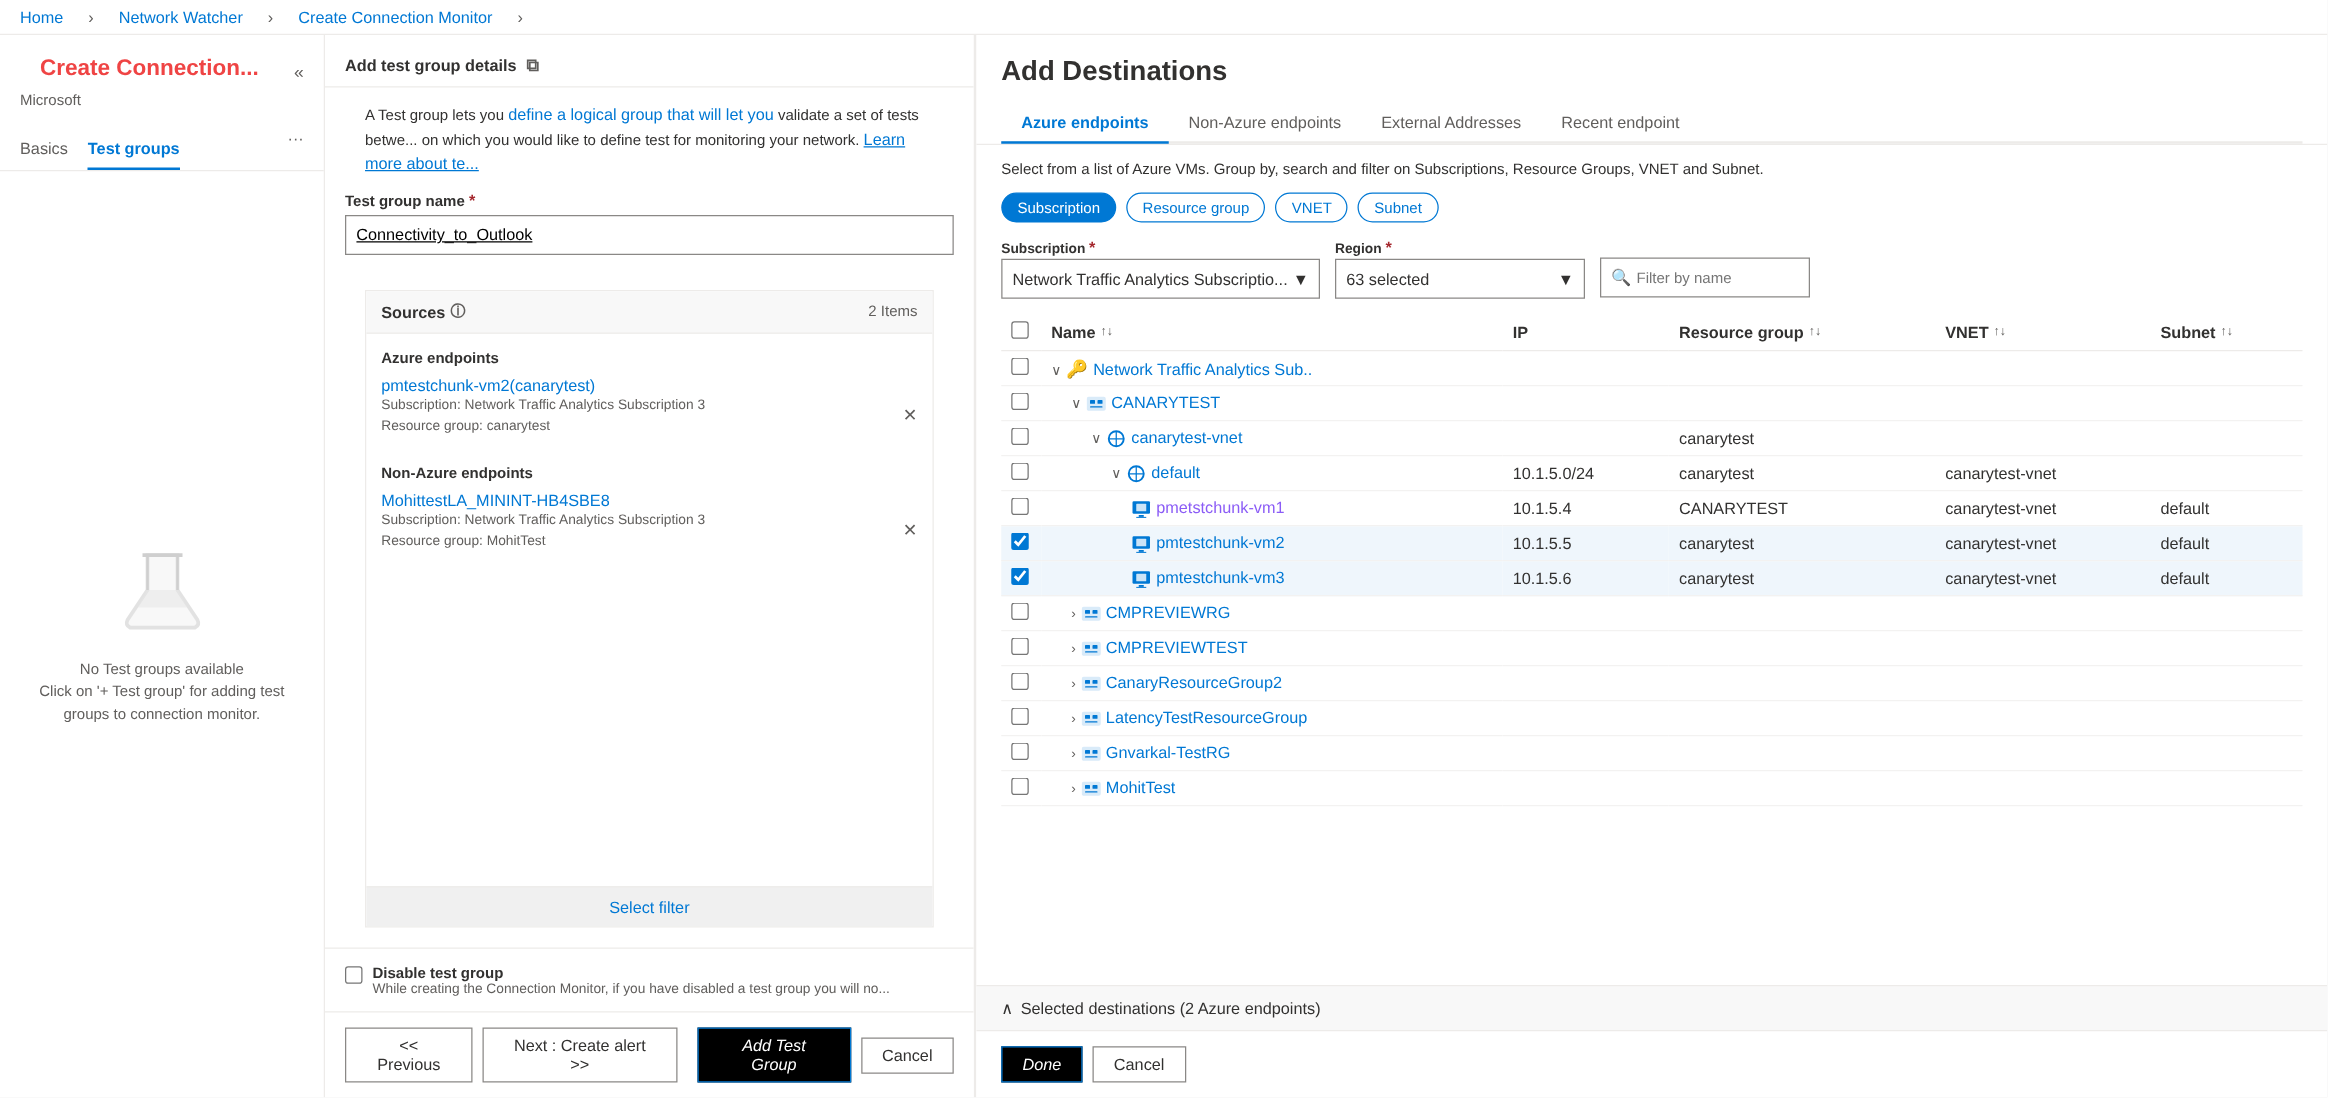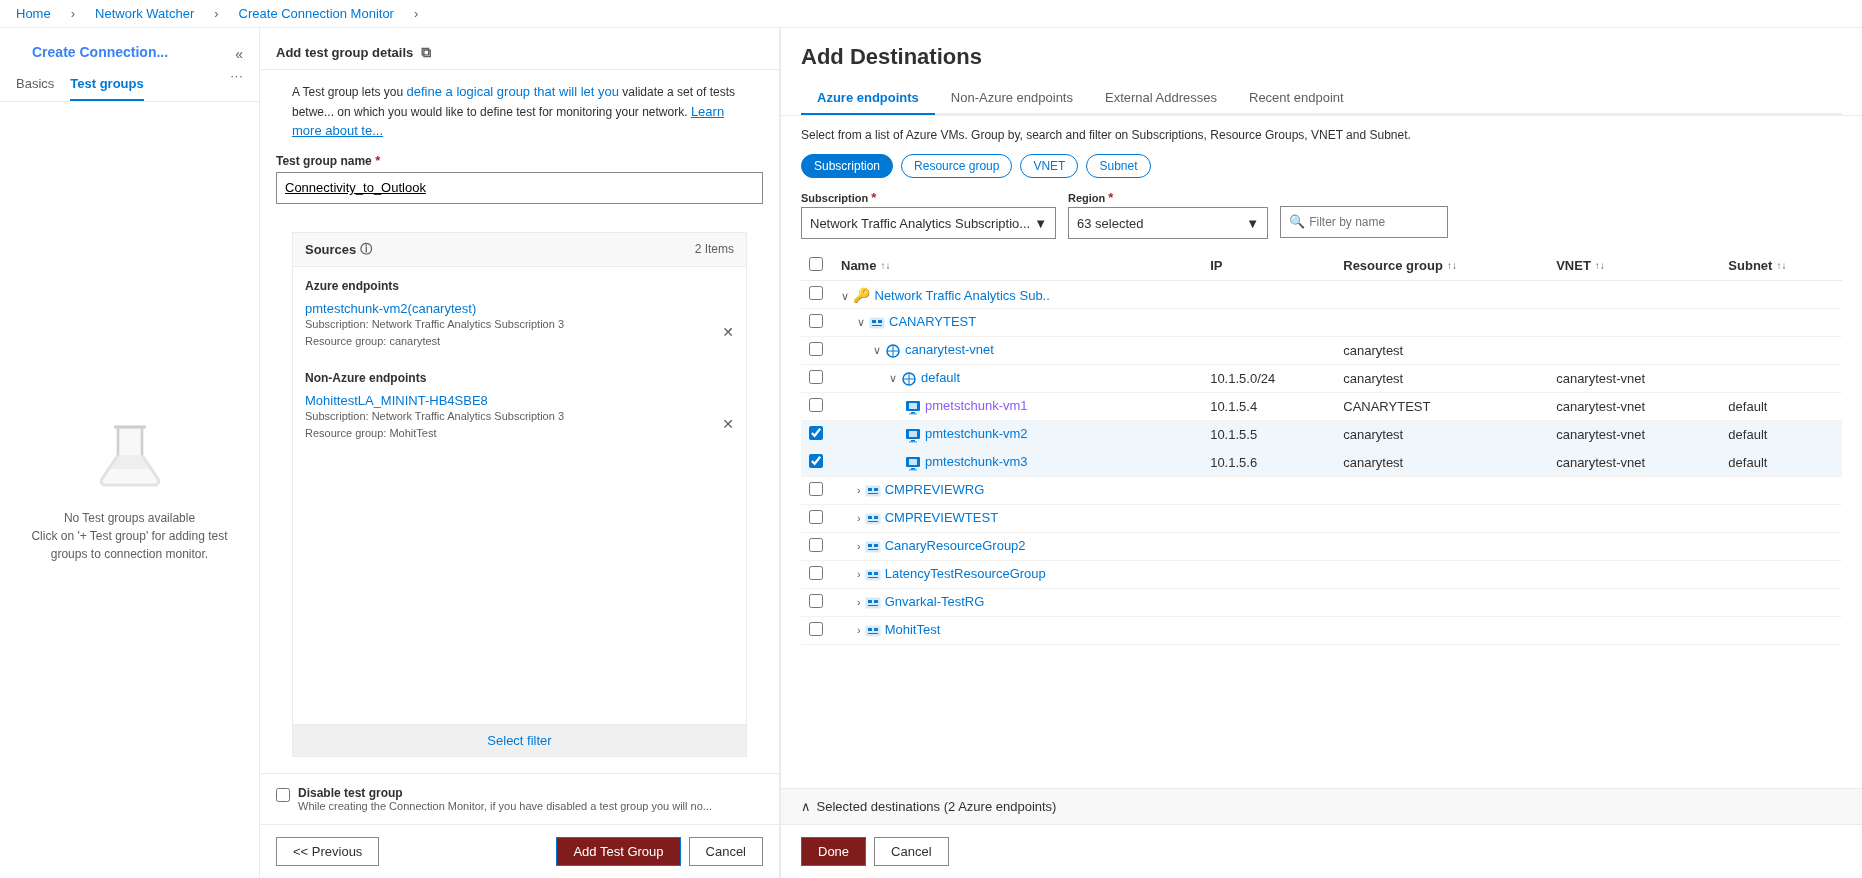--- a/index.html
+++ b/index.html
@@ -9,21 +9,21 @@
 
     
     .breadcrumb { display: flex; align-items: center; padding: 6px 16px; background: #fff; border-bottom: 1px solid #edebe9; font-size: 12px; color: #605e5c; gap: 20px; }
     .breadcrumb a { color: #0078d4; text-decoration: none; }
     .breadcrumb-sep { color: #605e5c; }
 
     .main-layout { display: flex; flex: 1; overflow: hidden; }
 
     
     .sidebar { width: 260px; background: #fff; border-right: 1px solid #edebe9; display: flex; flex-direction: column; padding: 16px 0; flex-shrink: 0; }
-    .sidebar-title { font-size: 14px; font-weight: 600; padding: 0 16px 4px; color: #3b82f6; }
+    .sidebar-title { font-size: 18px; font-weight: 600; padding: 0 16px 4px; color: #ef4444; }
     .sidebar-subtitle { font-size: 12px; color: #605e5c; padding: 0 16px 16px; }
     .sidebar-collapse { float: right; cursor: pointer; color: #605e5c; font-size: 14px; }
     .sidebar-nav { display: flex; padding: 0 16px; gap: 16px; border-bottom: 1px solid #edebe9; margin-bottom: 15px; }
     .sidebar-nav-item { padding: 8px 0; cursor: pointer; color: #605e5c; font-size: 13px; }
     .sidebar-nav-item.active { color: #0078d4; border-bottom: 2px solid #0078d4; font-weight: 600; }
     .sidebar-more { margin-left: auto; cursor: pointer; color: #605e5c; }
     .sidebar-empty { display: flex; flex-direction: column; align-items: center; justify-content: center; flex: 1; padding: 16px; text-align: center; color: #605e5c; }
     .flask-icon { width: 80px; height: 80px; margin-bottom: 12px; opacity: 0.4; }
     .sidebar-empty-text { font-size: 12px; line-height: 1.5; }
 
@@ -53,21 +53,21 @@
     .select-sources-btn { display: block; width: 100%; padding: 8px; text-align: center; color: #0078d4; cursor: pointer; border: none; background: #f0f0f0; border-top: 1px solid #edebe9; margin-top: auto; font-size: 13px; }
 
     .disable-group { display: flex; align-items: flex-start; gap: 8px; padding: 12px 16px; border-top: 1px solid #edebe9; }
     .disable-group input[type=checkbox] { margin-top: 2px; flex-shrink: 0; }
     .disable-group-label { font-size: 12px; font-weight: 600; }
     .disable-group-desc { font-size: 11px; color: #605e5c; }
 
     
     .bottom-bar { display: flex; align-items: center; gap: 8px; padding: 12px 16px; background: #fff; border-top: 1px solid #edebe9; }
     .btn { padding: 6px 16px; font-size: 13px; cursor: pointer; border: 1px solid #8a8886; background: #fff; color: #323130; }
-    .btn-primary { background: #7f1d1d; color: #fff; border-color: #0078d4; }
+    .btn-primary { background: #000000; color: #fff; border-color: #0078d4; font-style: italic; }
 
     
     .right-panel { flex: 1; background: #fff; display: flex; flex-direction: column; overflow: hidden; border-left: 1px solid #edebe9; }
     .right-header { padding: 16px 20px 0; border-bottom: 1px solid #edebe9; }
     .right-title { font-size: 22px; font-weight: 600; margin-bottom: 12px; }
     .tabs { display: flex; gap: 0; border-bottom: 2px solid #edebe9; }
     .tab { padding: 8px 16px; cursor: pointer; font-size: 13px; color: #605e5c; border-bottom: 2px solid transparent; margin-bottom: -2px; white-space: nowrap; }
     .tab.active { color: #0078d4; border-bottom: 2px solid #0078d4; font-weight: 600; }
 
     .right-body { padding: 12px 20px; overflow-y: auto; flex: 1; }
@@ -116,20 +116,21 @@
     <span class="breadcrumb-sep">›</span>
   </div>
 
   <div class="main-layout">
 
     <div class="sidebar">
       <div style="display:flex; align-items:center; padding: 0 16px 4px; justify-content: space-between;">
         <div class="sidebar-title">Create Connection...</div>
         <span class="sidebar-collapse">«</span>
       </div>
+      <div class="sidebar-subtitle">Microsoft</div>
       <div class="sidebar-nav">
         <div class="sidebar-nav-item">Basics</div>
         <div class="sidebar-nav-item active">Test groups</div>
         <div class="sidebar-more">···</div>
       </div>
       <div class="sidebar-empty">
 
         <svg class="flask-icon" viewBox="0 0 80 80" fill="none" xmlns="http://www.w3.org/2000/svg">
           <path d="M28 10 L28 38 L12 62 Q10 66 14 68 L66 68 Q70 66 68 62 L52 38 L52 10 Z" stroke="#888" stroke-width="3" fill="#e0e0e0" opacity="0.6"></path>
           <path d="M20 52 L60 52 L52 38 L28 38 Z" fill="#c0c0c0" opacity="0.5"></path>
@@ -195,20 +196,21 @@
       <div class="disable-group">
         <input type="checkbox" style="">
         <div>
           <div class="disable-group-label">Disable test group</div>
           <div class="disable-group-desc">While creating the Connection Monitor, if you have disabled a test group you will no...</div>
         </div>
       </div>
 
       <div class="bottom-bar">
         <button class="btn">&lt;&lt; Previous</button>
+        <button class="btn">Next : Create alert &gt;&gt;</button>
         <div style="flex:1"></div>
         <button class="btn btn-primary">Add Test Group</button>
         <button class="btn">Cancel</button>
       </div>
     </div>
 
     <div class="right-panel">
       <div class="right-header">
         <div class="right-title">Add Destinations</div>
         <div class="tabs">

